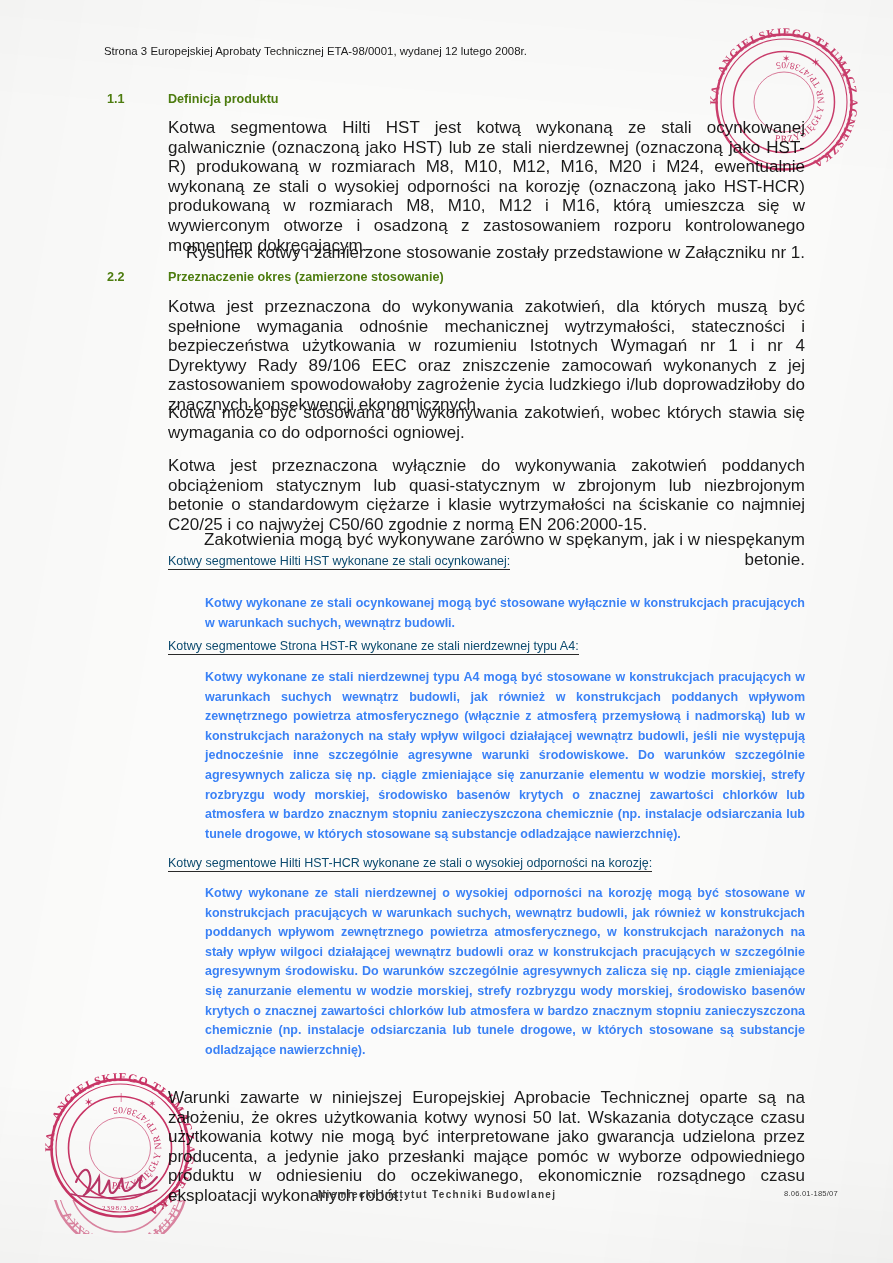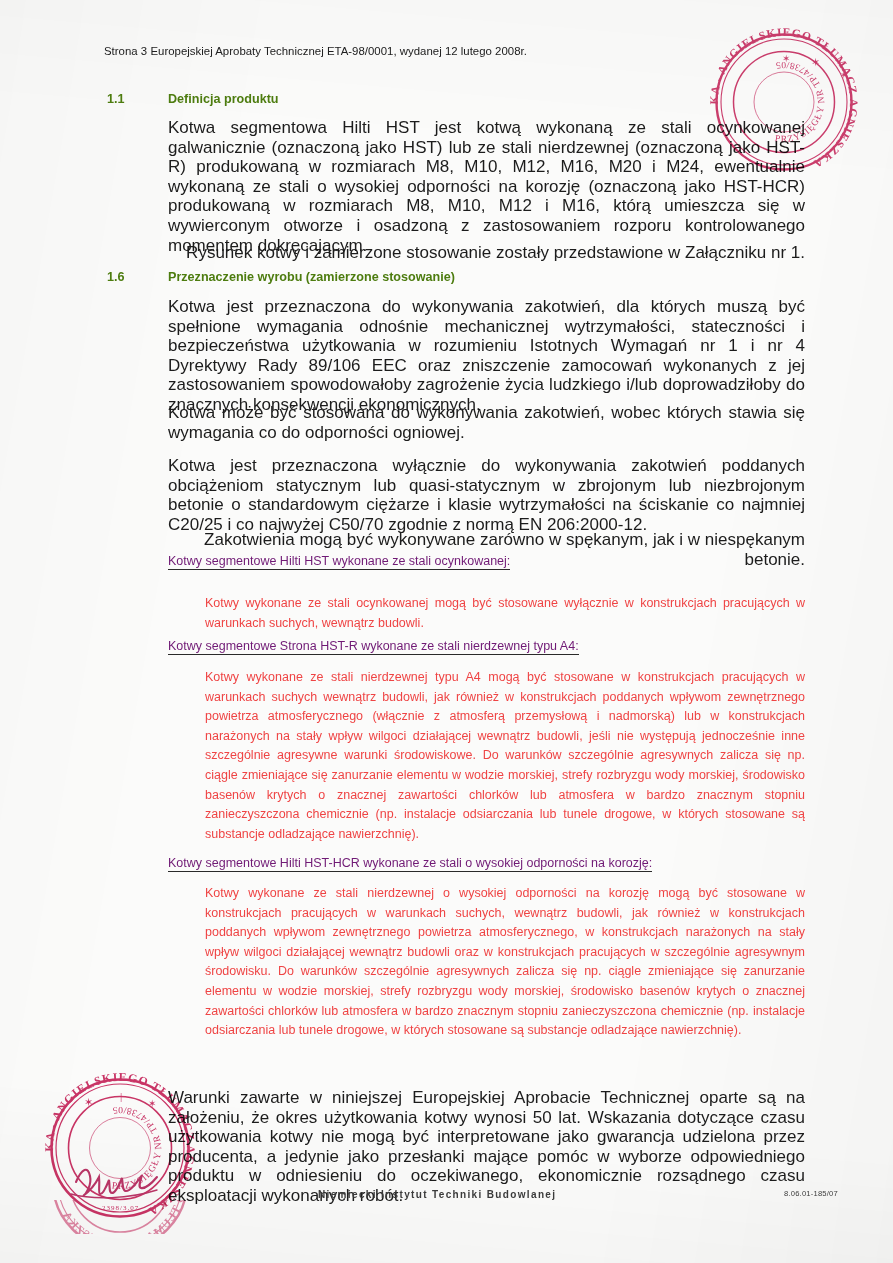--- a/index.html
+++ b/index.html
@@ -73,30 +73,31 @@
   }
   .para.noj { text-align: right; }
 
   .sub-para {
     position: absolute;
     left: 205px;
     width: 600px;
     font-size: 12.5px;
     line-height: 19.6px;
     text-align: justify;
-    color: #ef4444;
+    color: #3b82f6;
+    font-weight: bold;
   }
 
   .underline-head {
     position: absolute;
     left: 168px;
     width: 645px;
     font-size: 12.5px;
     line-height: 17px;
-    color: #701a75;
+    color: #0c4a6e;
   }
   .underline-head span.u {
     border-bottom: 1px solid #2a2a2a;
     padding-bottom: 1px;
     display: inline;
   }
 
   
   .footer-left {
     position: absolute;
@@ -153,28 +154,28 @@
       <div>Strona 3 Europejskiej Aprobaty Technicznej ETA-98/0001, wydanej 12 lutego 2008r.</div>
     </div>
 
     <div class="section-head section-num" style="top:92px;">1.1</div>
     <div class="section-head section-title" style="top:92px;">Definicja produktu</div>
 
     <div class="para" style="top:118px;">Kotwa segmentowa Hilti HST jest kotwą wykonaną ze stali ocynkowanej galwanicznie (oznaczoną jako HST) lub ze stali nierdzewnej (oznaczoną jako HST-R) produkowaną w rozmiarach M8, M10, M12, M16, M20 i M24, ewentualnie wykonaną ze stali o wysokiej odporności na korozję (oznaczoną jako HST-HCR) produkowaną w rozmiarach M8, M10, M12 i M16, którą umieszcza się w wywierconym otworze i osadzoną z zastosowaniem rozporu kontrolowanego momentem dokręcającym.</div>
 
     <div class="para noj" style="top:243px;">Rysunek kotwy i zamierzone stosowanie zostały przedstawione w Załączniku nr 1.</div>
 
-    <div class="section-head section-num" style="top:270px;">1.6</div>
-    <div class="section-head section-title" style="top:270px;">Przeznaczenie wyrobu (zamierzone stosowanie)</div>
+    <div class="section-head section-num" style="top:270px;">2.2</div>
+    <div class="section-head section-title" style="top:270px;">Przeznaczenie okres (zamierzone stosowanie)</div>
 
     <div class="para" style="top:297px;">Kotwa jest przeznaczona do wykonywania zakotwień, dla których muszą być spełnione wymagania odnośnie mechanicznej wytrzymałości, stateczności i bezpieczeństwa użytkowania w rozumieniu Istotnych Wymagań nr 1 i nr 4 Dyrektywy Rady 89/106 EEC oraz zniszczenie zamocowań wykonanych z jej zastosowaniem spowodowałoby zagrożenie życia ludzkiego i/lub doprowadziłoby do znacznych konsekwencji ekonomicznych.</div>
 
     <div class="para" style="top:403px;">Kotwa może być stosowana do wykonywania zakotwień, wobec których stawia się wymagania co do odporności ogniowej.</div>
 
-    <div class="para" style="top:456px;">Kotwa jest przeznaczona wyłącznie do wykonywania zakotwień poddanych obciążeniom statycznym lub quasi-statycznym w zbrojonym lub niezbrojonym betonie o standardowym ciężarze i klasie wytrzymałości na ściskanie co najmniej C20/25 i co najwyżej C50/70 zgodnie z normą EN 206:2000-12.</div>
+    <div class="para" style="top:456px;">Kotwa jest przeznaczona wyłącznie do wykonywania zakotwień poddanych obciążeniom statycznym lub quasi-statycznym w zbrojonym lub niezbrojonym betonie o standardowym ciężarze i klasie wytrzymałości na ściskanie co najmniej C20/25 i co najwyżej C50/60 zgodnie z normą EN 206:2000-15.</div>
 
     <div class="para noj" style="top:530px;">Zakotwienia mogą być wykonywane zarówno w spękanym, jak i w niespękanym betonie.</div>
 
     <div class="underline-head" style="top:553px;">
       <span class="u">Kotwy segmentowe Hilti HST wykonane ze stali ocynkowanej:</span>
     </div>
     <div class="sub-para" style="top:594px;">Kotwy wykonane ze stali ocynkowanej mogą być stosowane wyłącznie w konstrukcjach pracujących w warunkach suchych, wewnątrz budowli.</div>
 
     <div class="underline-head" style="top:638px;">
       <span class="u">Kotwy segmentowe Strona HST-R wykonane ze stali nierdzewnej typu A4:</span>

